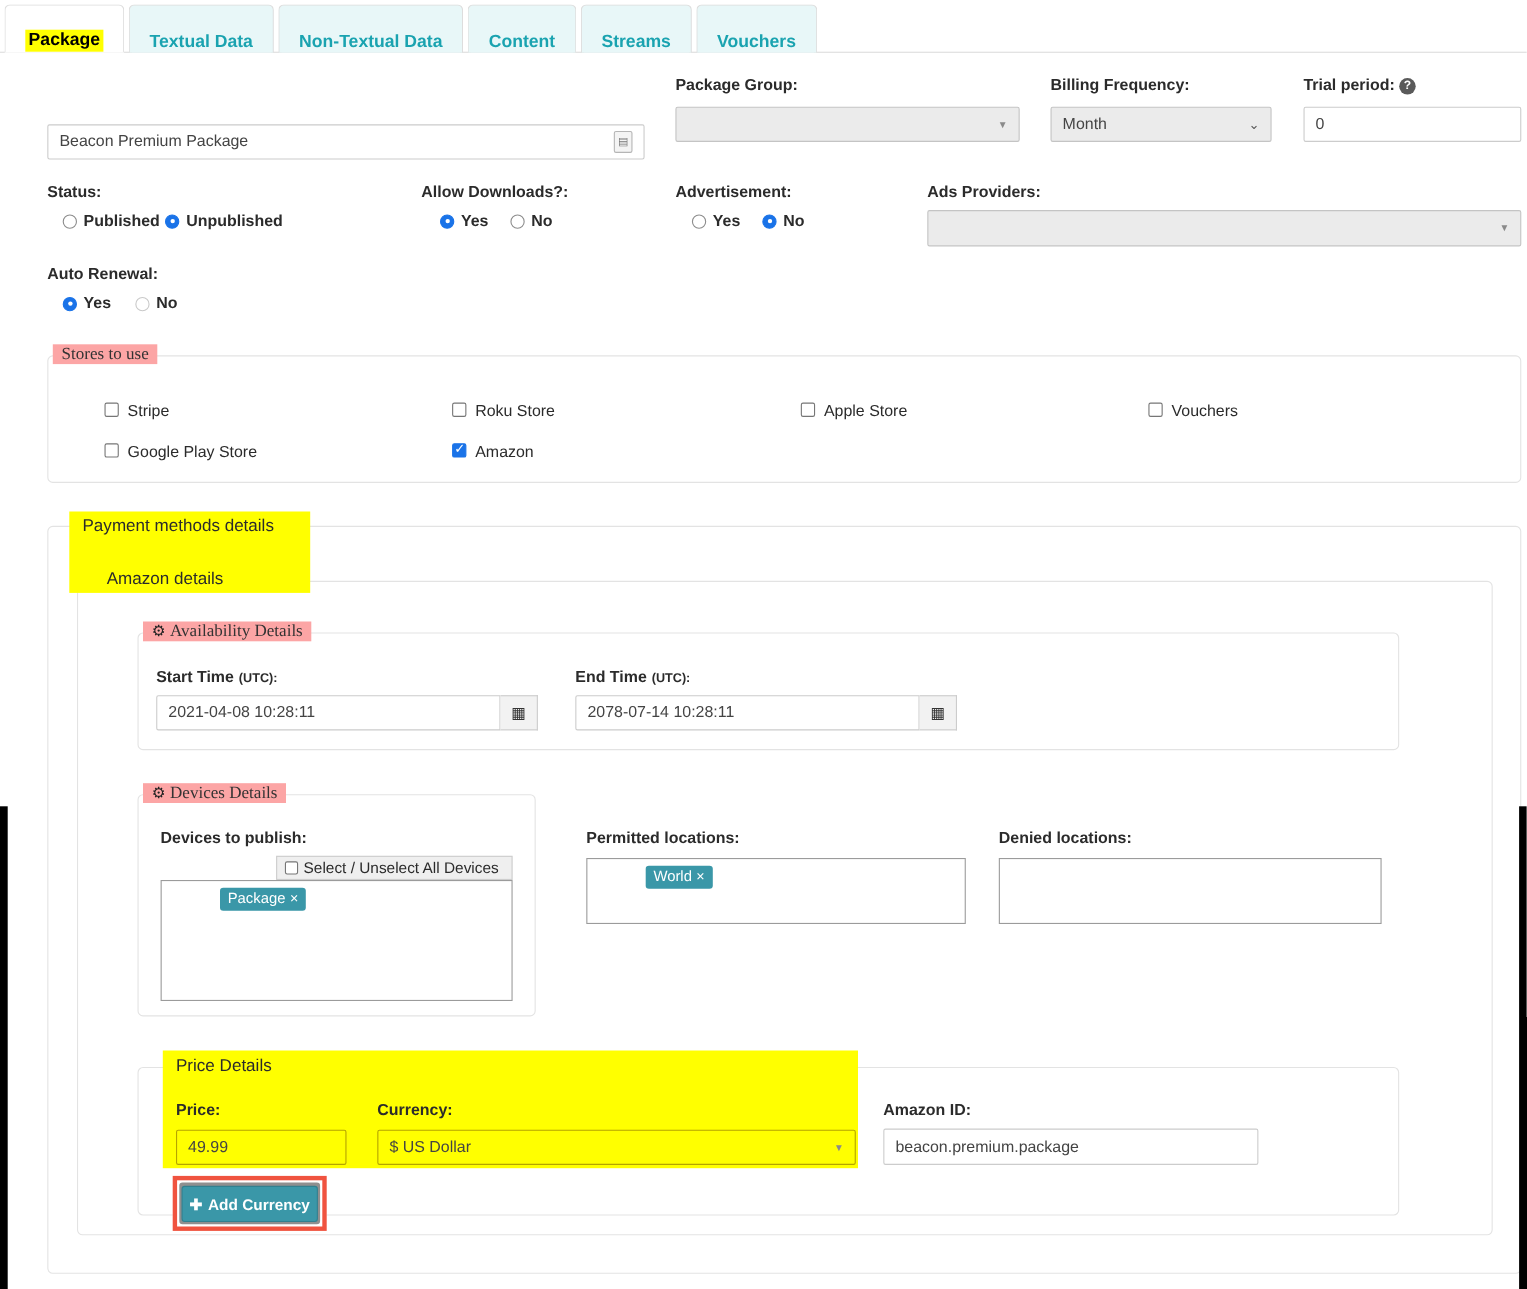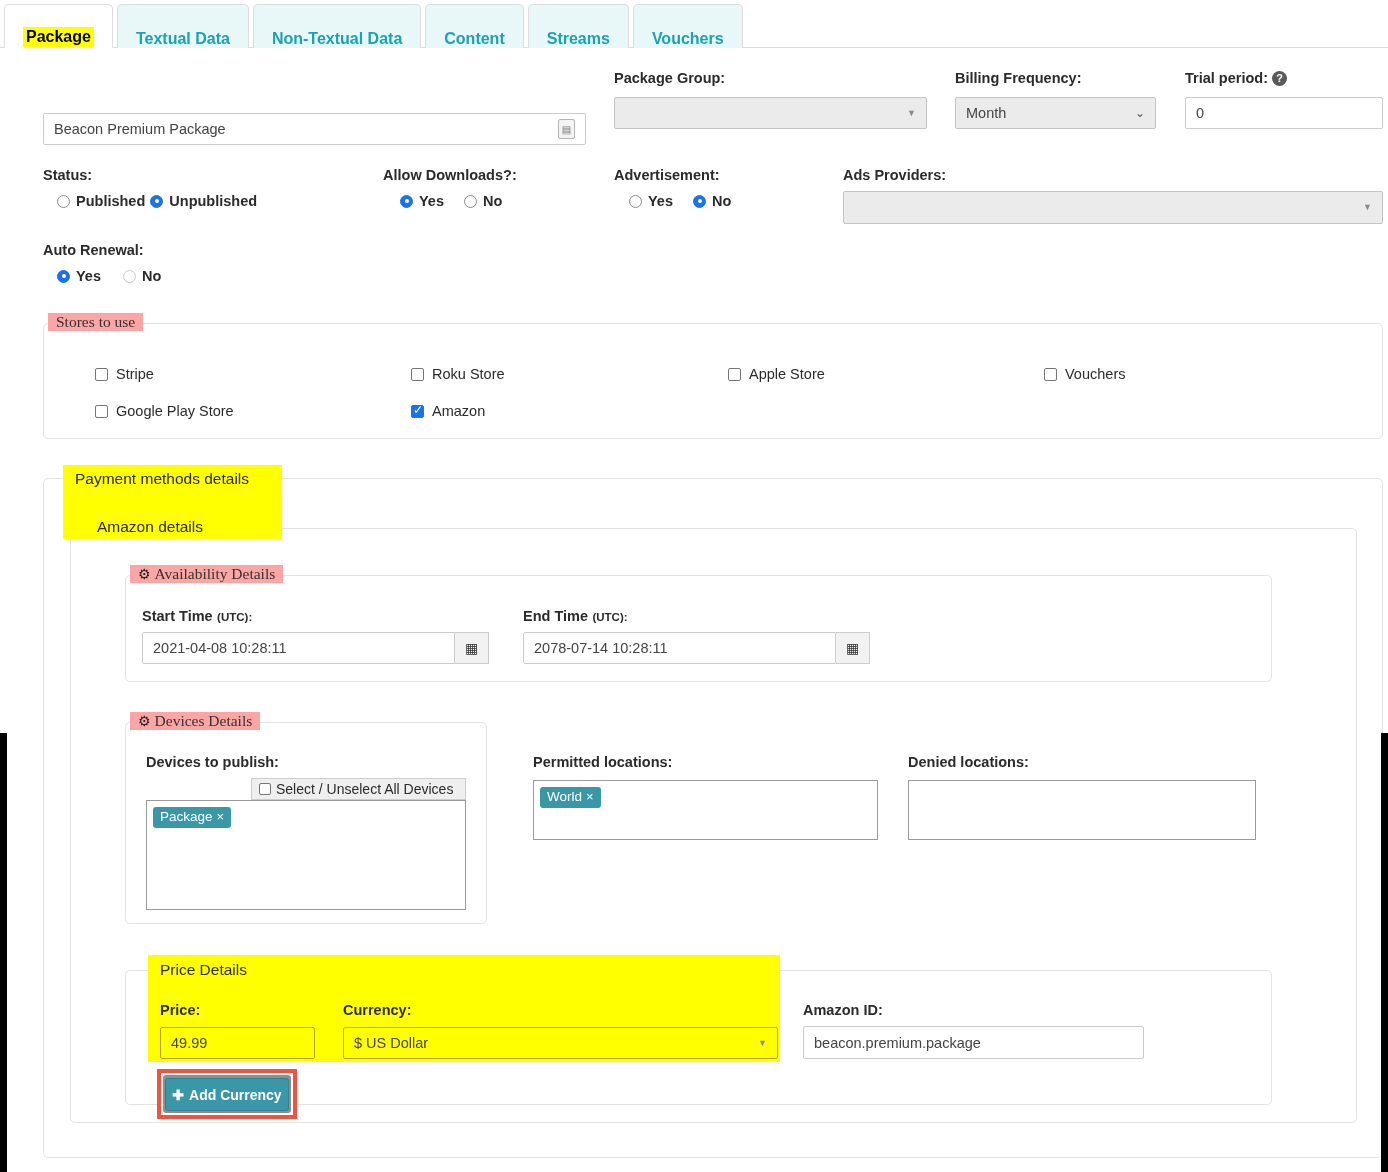--- a/index.html
+++ b/index.html
@@ -64,38 +64,38 @@
   
   .cb {
     width: 13px; height: 13px; border: 1px solid #767676; background:#fff;
     display:inline-block; position: relative; flex:none; border-radius:2px;
   }
   .cb.on { background:#1a73e8; border-color:#1a73e8; }
   .cb.on::after {
     content:"✓"; position:absolute; left:1px; top:-3px;
     color:#fff; font-size:12px; line-height:14px;
   }
-  .cbrow { display:flex; align-items:center; gap:8px; font-size:14.5px; color:#2b2b2b; }
+  .cbrow { display:flex; align-items:flex-start; gap:8px; font-size:14.5px; color:#2b2b2b; }
 
   
   .fs {
     position: absolute; border: 1px solid #e3e3e3; border-radius: 5px;
     background: transparent;
   }
   .leg {
     position: absolute; top: -11px; left: 4px; background:#fca5a5;
     padding: 0 8px; font-size: 15.5px; color:#333; white-space: nowrap; font-family: Liberation Serif, serif;
   }
   .gear { font-size: 14px; color:#222; margin-right: 4px; }
 
   
   .pill {
     display:inline-flex; align-items:center; gap:4px;
     background:#3a97a8; color:#ffffff; font-size:13.5px;
-    padding:3px 7px; border-radius:3px; line-height:1.1;
+    padding:3px 7px; border-radius:3px; line-height:1.1;margin-left:47px;
   }
   .pill .x { font-size: 13px; }
 
   .tagbox { border:1px solid #9b9b9b; background:#fff; padding:6px; }
 
   
   .hlblock { position:absolute; background:#ffff00; }
 
   .btn-teal {
     background:#3a97a8; color:#fff; border:1px solid #31808f;

